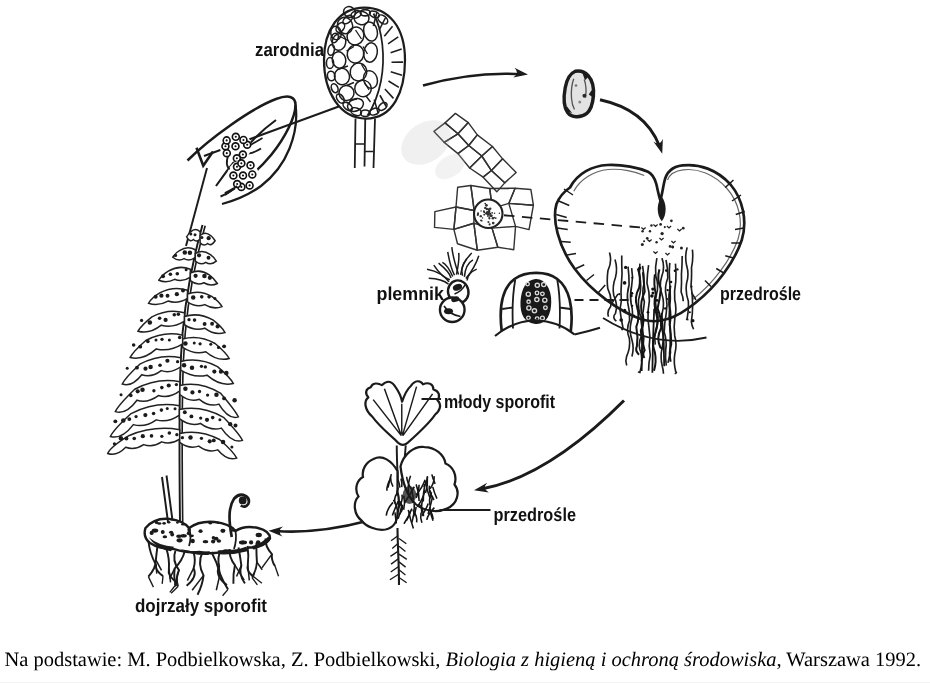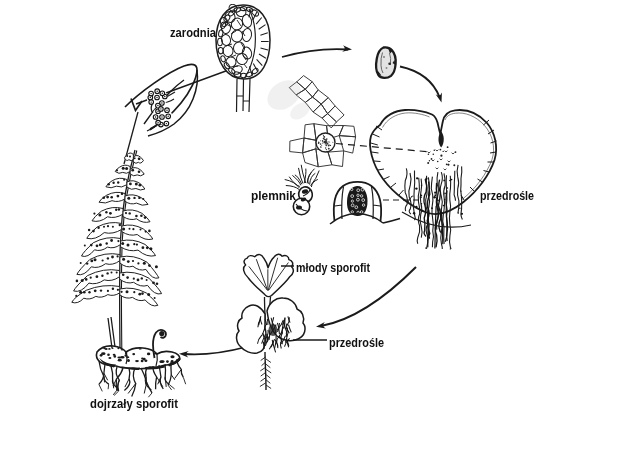--- a/index.html
+++ b/index.html
@@ -614,12 +614,13 @@
 <g id="labels">
         <text x="170" y="37" font-family="Liberation Sans, sans-serif" font-weight="bold" font-size="12.5" fill="#111" text-anchor="start" textLength="46" lengthAdjust="spacingAndGlyphs">zarodnia</text>
 <text x="251" y="200" font-family="Liberation Sans, sans-serif" font-weight="bold" font-size="12.5" fill="#111" text-anchor="start" textLength="45" lengthAdjust="spacingAndGlyphs">plemnik</text>
 <text x="480" y="200" font-family="Liberation Sans, sans-serif" font-weight="bold" font-size="12.5" fill="#111" text-anchor="start" textLength="54" lengthAdjust="spacingAndGlyphs">przedrośle</text>
 <text x="296" y="272" font-family="Liberation Sans, sans-serif" font-weight="bold" font-size="12.5" fill="#111" text-anchor="start" textLength="74" lengthAdjust="spacingAndGlyphs">młody sporofit</text>
 <text x="329" y="347" font-family="Liberation Sans, sans-serif" font-weight="bold" font-size="12.5" fill="#111" text-anchor="start" textLength="55" lengthAdjust="spacingAndGlyphs">przedrośle</text>
 <text x="90" y="408" font-family="Liberation Sans, sans-serif" font-weight="bold" font-size="12.5" fill="#111" text-anchor="start" textLength="88" lengthAdjust="spacingAndGlyphs">dojrzały sporofit</text>
 <path d="M281,266 L294,266 M293,340 L327,340" stroke="#1b1b1b" stroke-width="1.3" fill="none"></path>
       </g>
     </svg>
+<div id="cap">Na podstawie: M.&nbsp;Podbielkowska, Z.&nbsp;Podbielkowski, <i>Biologia z higieną i ochroną środowiska</i>, Warszawa 1992.</div>
 </div>
 </body></html>

